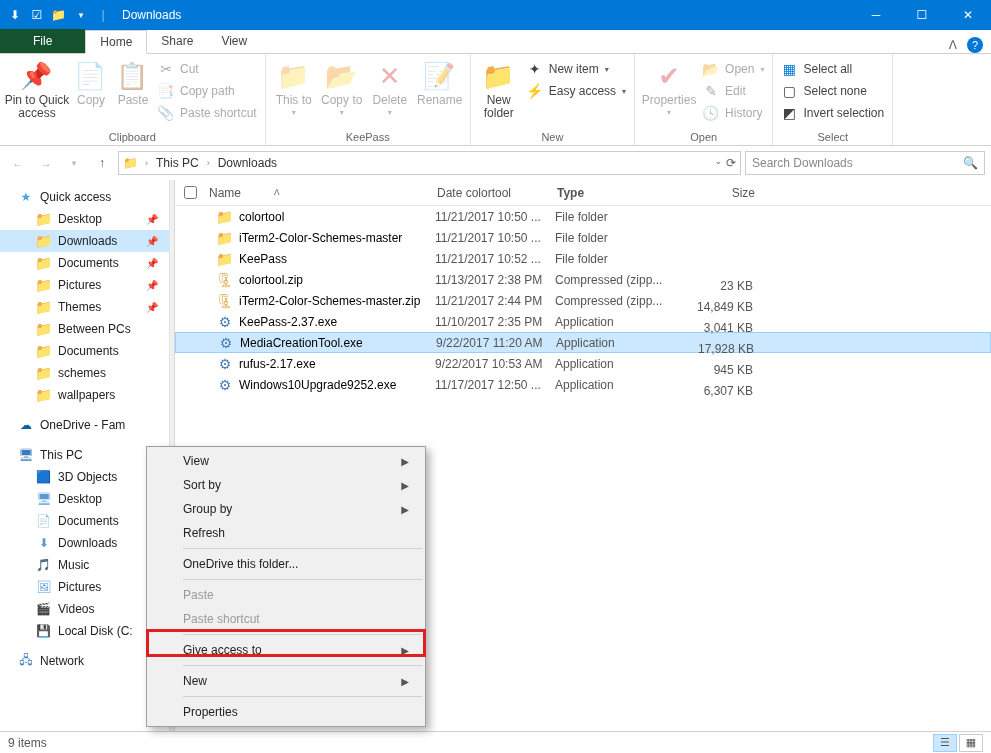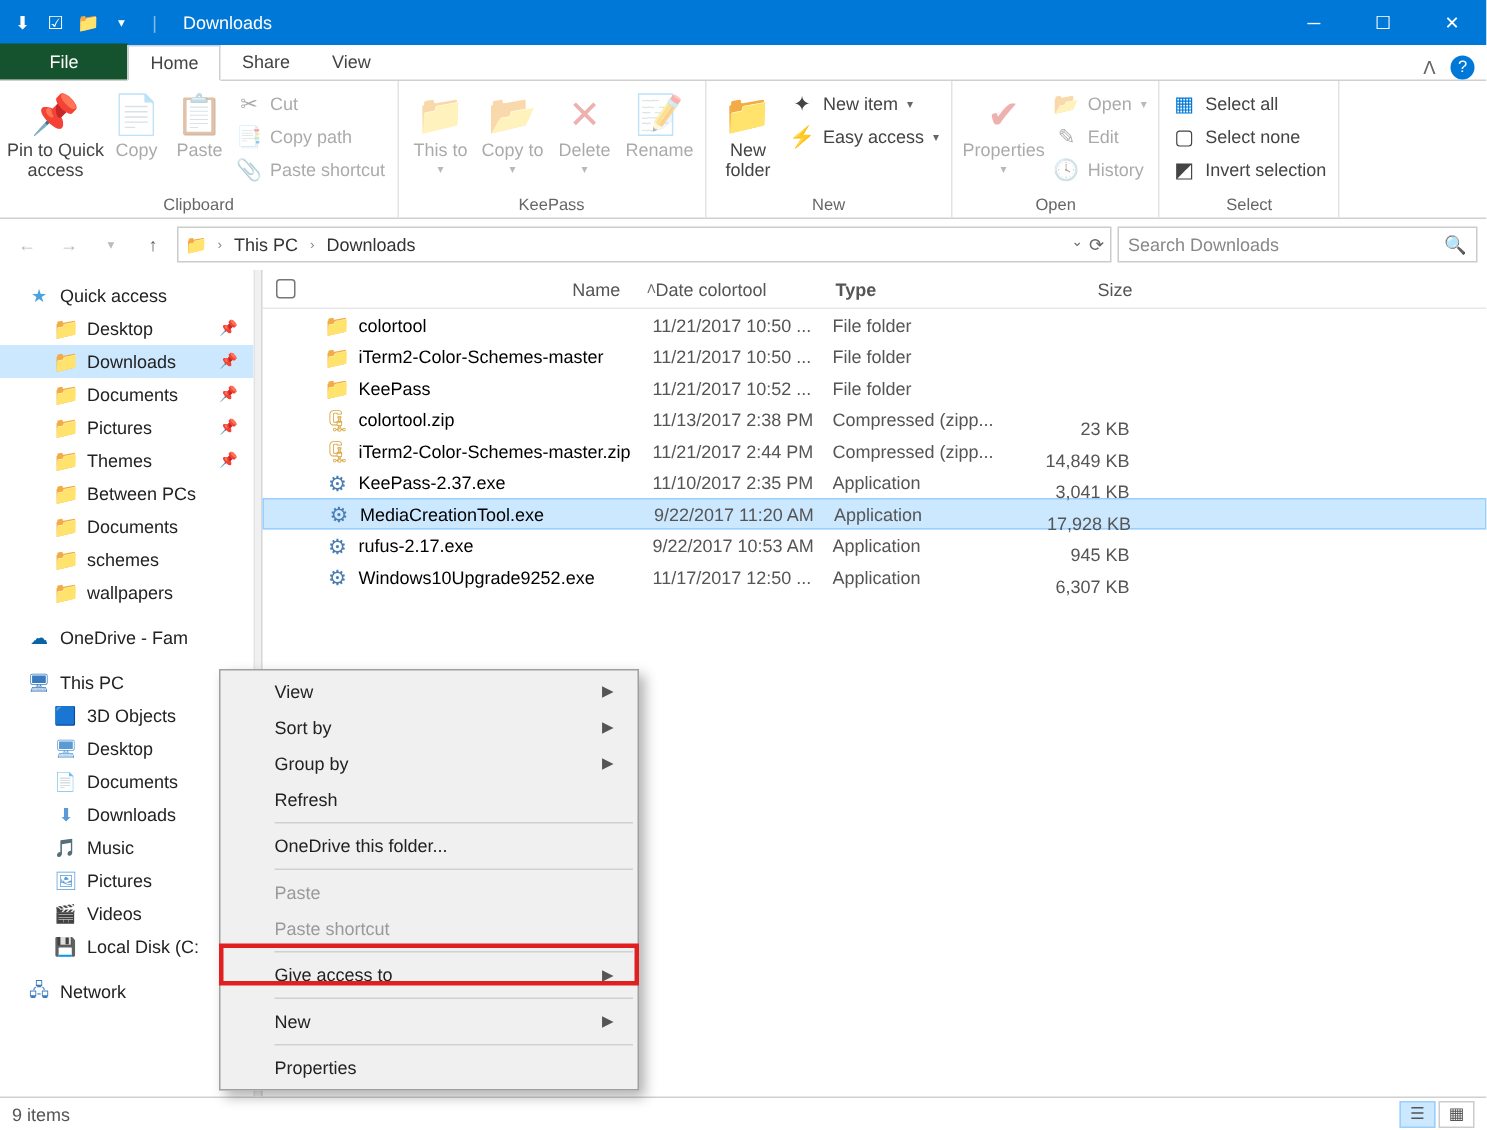--- a/index.html
+++ b/index.html
@@ -60,21 +60,21 @@
 .pc-ico { color: #3a7bbf; }
 .cloud-ico { color: #0a64a4; }
 .net-ico { color: #3a7bbf; }
 
 .divider { width: 5px; background: #f0f0f0; border-right: 1px solid #d8d8d8; }
 
 .content { flex: 1; position: relative; }
 .colheaders { height: 26px; border-bottom: 1px solid #e8e8e8; display: flex; align-items: center; color: #555; }
 .chk { width: 30px; display: flex; justify-content: center; }
 .chk input { width: 13px; height: 13px; }
-.col-name { width: 232px; padding-left: 4px; display: flex; align-items: center; gap: 12px; justify-content: flex-end; }
+.col-name { width: 232px; padding-left: 4px; display: flex; align-items: center; gap: 27px; }
 .col-date { width: 120px; }
 .col-type { width: 122px; font-weight: bold; }
 .col-size { width: 100px; text-align: right; padding-right: 24px; }
 .sort-caret { font-size: 8px; color: #666; margin-left: 6px;}
 .filerow { height: 21px; display: flex; align-items: center; padding-left: 0; }
 .filerow .chk { visibility: hidden; }
 .filerow.selected { background: #cce8ff; border: 1px solid #99cfff; }
 .filerow .name { width: 230px; display: flex; align-items: center; gap: 6px; padding-left: 12px;}
 .filerow .fileico { width: 16px; height: 16px; display: flex; align-items: center; justify-content: center; font-size: 14px; }
 .filerow .date { width: 120px; color: #555; }

